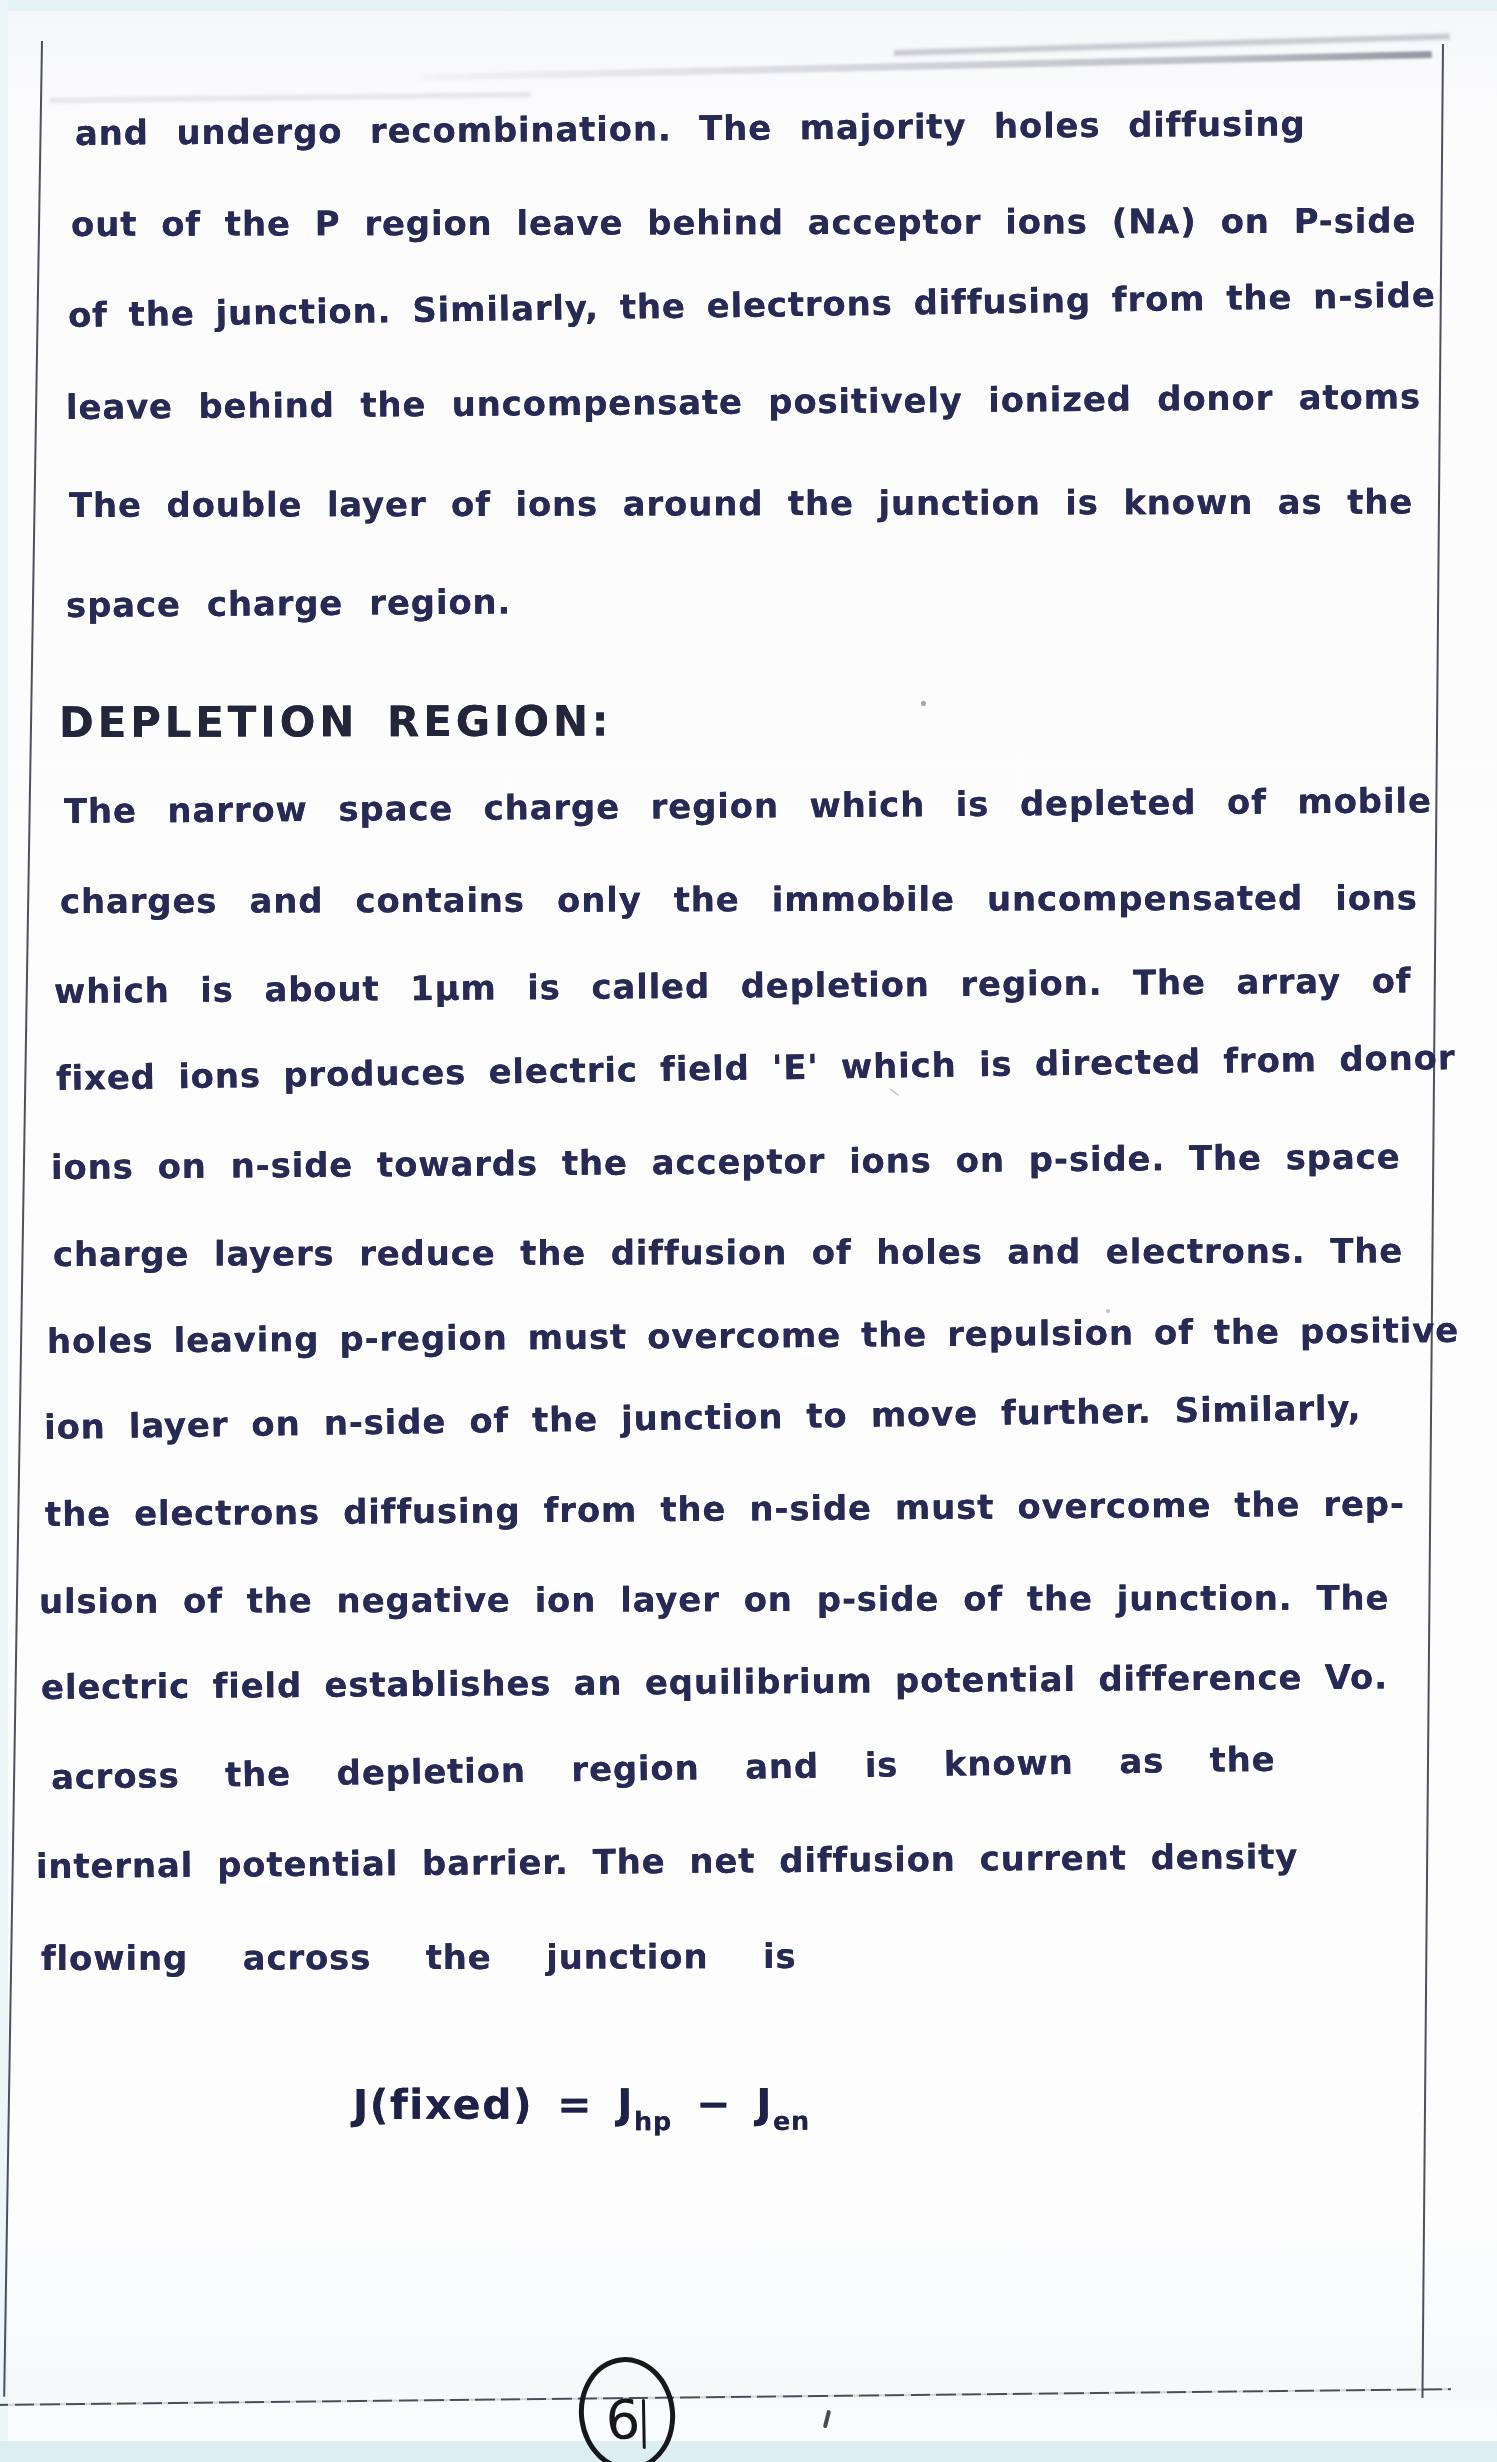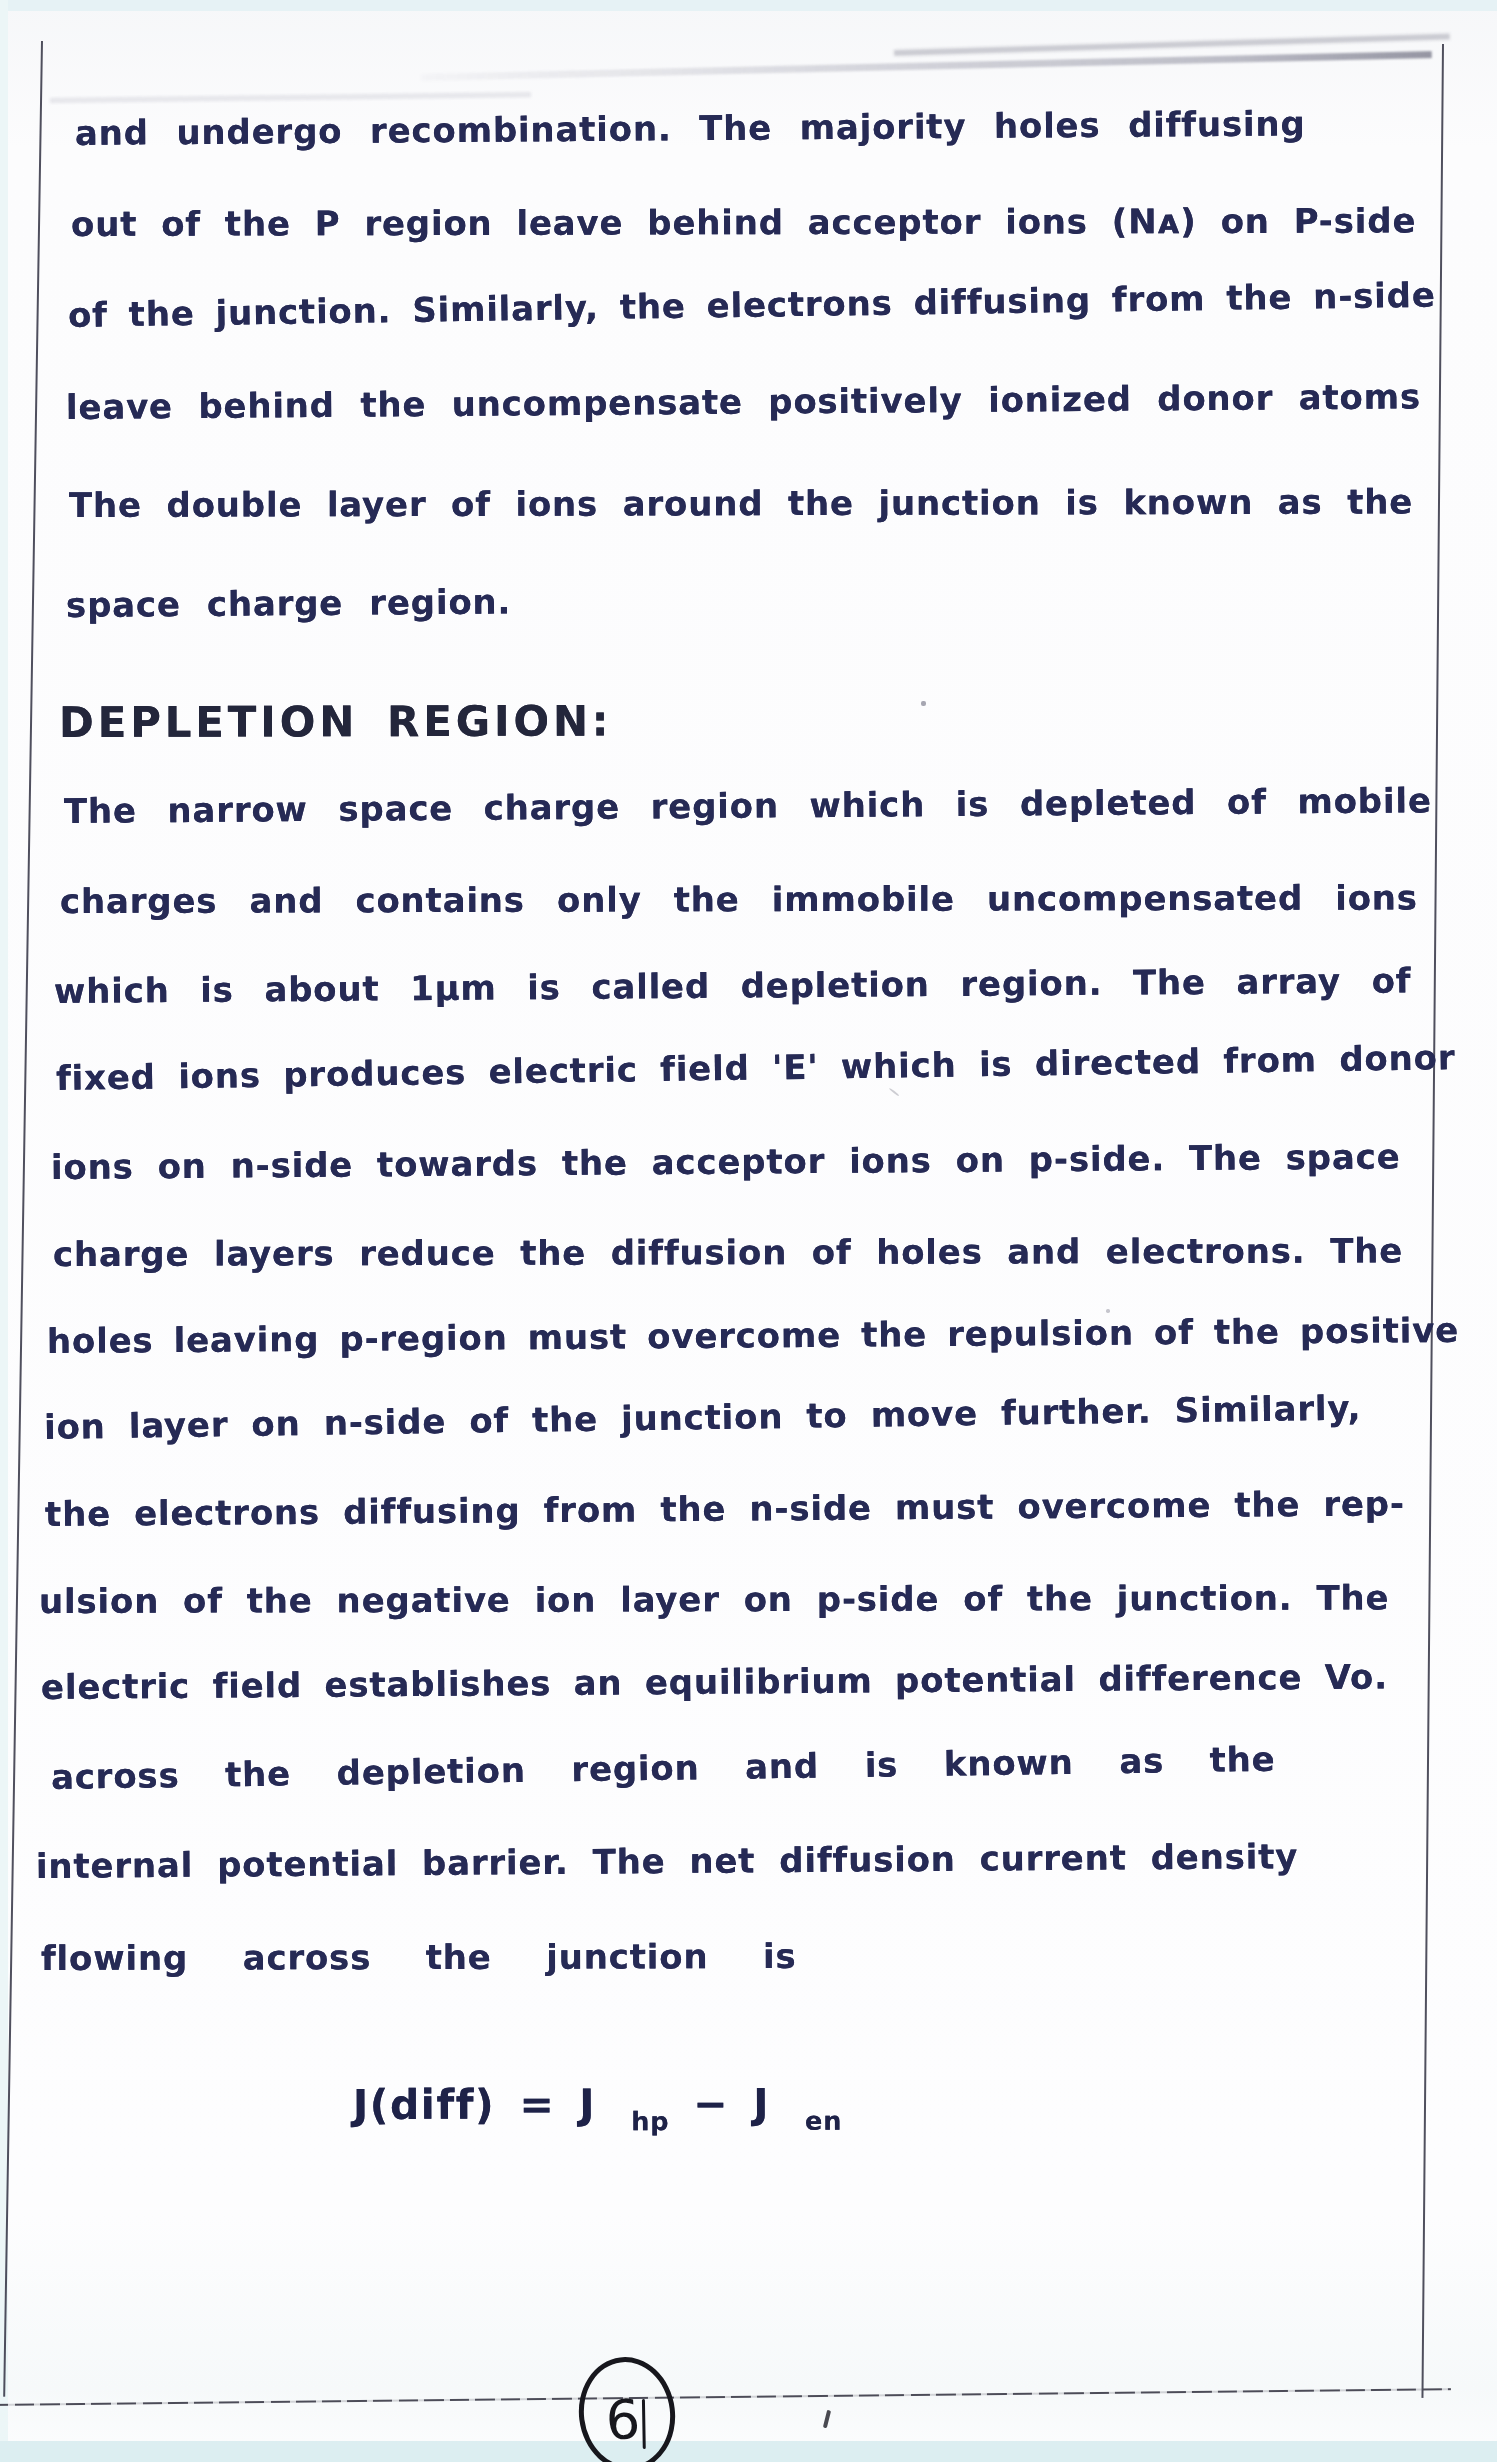--- a/index.html
+++ b/index.html
@@ -40,21 +40,21 @@
     color:#262a55;text-shadow:0 0 0.5px rgba(38,42,85,.85);
     transform:rotate(-0.45deg);transform-origin:left center;
   }
   .hw.flat{transform:rotate(-0.15deg);}
   .hw.rise{transform:rotate(-0.85deg);}
   .heading{
     font-size:42px;letter-spacing:3.8px;color:#23263b;word-spacing:10.5px;
     text-shadow:0 0 0.5px rgba(35,38,59,.9);
   }
   .formula{font-size:41px;letter-spacing:1.5px;color:#1e2248;}
-  .formula sub{font-size:25.6px;vertical-align:-12px;letter-spacing:0.8px;margin-left:35px;}
+  .formula sub{font-size:25.6px;vertical-align:-12px;letter-spacing:0.8px;}
   
   .pg-circle{
     position:absolute;left:579px;top:2357px;width:96px;height:114px;
     border:5.3px solid #17171d;border-radius:50%;transform:rotate(-7deg);
     box-sizing:border-box;
   }
   .pg-num{
     position:absolute;left:21px;top:25.6px;font-size:54px;color:#17171d;
     font-family:"DejaVu Sans",sans-serif;transform:rotate(4deg);
   }
@@ -106,21 +106,21 @@
       <div class="hw rise" style="top:1407px;left:44px;word-spacing:10.5px;">ion layer on n-side of the junction to move further. Similarly,</div>
       <div class="hw" style="top:1494px;left:45px;word-spacing:10.5px;">the electrons diffusing from the n-side must overcome the rep-</div>
       <div class="hw flat" style="top:1581px;left:39px;word-spacing:11.3px;">ulsion of the negative ion layer on p-side of the junction. The</div>
       <div class="hw" style="top:1667px;left:41px;word-spacing:9.8px;">electric field establishes an equilibrium potential difference Vo.</div>
       <div class="hw rise" style="top:1757px;left:51px;word-spacing:33px;">across the depletion region and is known as the</div>
       <div class="hw" style="top:1846px;left:36px;word-spacing:11.3px;">internal potential barrier. The net diffusion current density</div>
       <div class="hw flat" style="top:1938px;left:41px;word-spacing:42px;">flowing across the junction is</div>
     </div>
 
     <div class="hw formula flat" style="top:2081px;left:353px;">
-      <span>J(diff) = J</span><sub>hp</sub><span> − J</span><sub>en</sub>
+      <span>J(fixed) = J</span><sub>hp</sub><span> − J</span><sub>en</sub>
     </div>
   </div>
 
   <div class="speck speck-a"></div>
   <div class="speck speck-b"></div>
   <div class="speck speck-c"></div>
   <div class="tickmark"></div>
 
   <div class="rule-bottom"></div>
   <div class="pg-circle">

